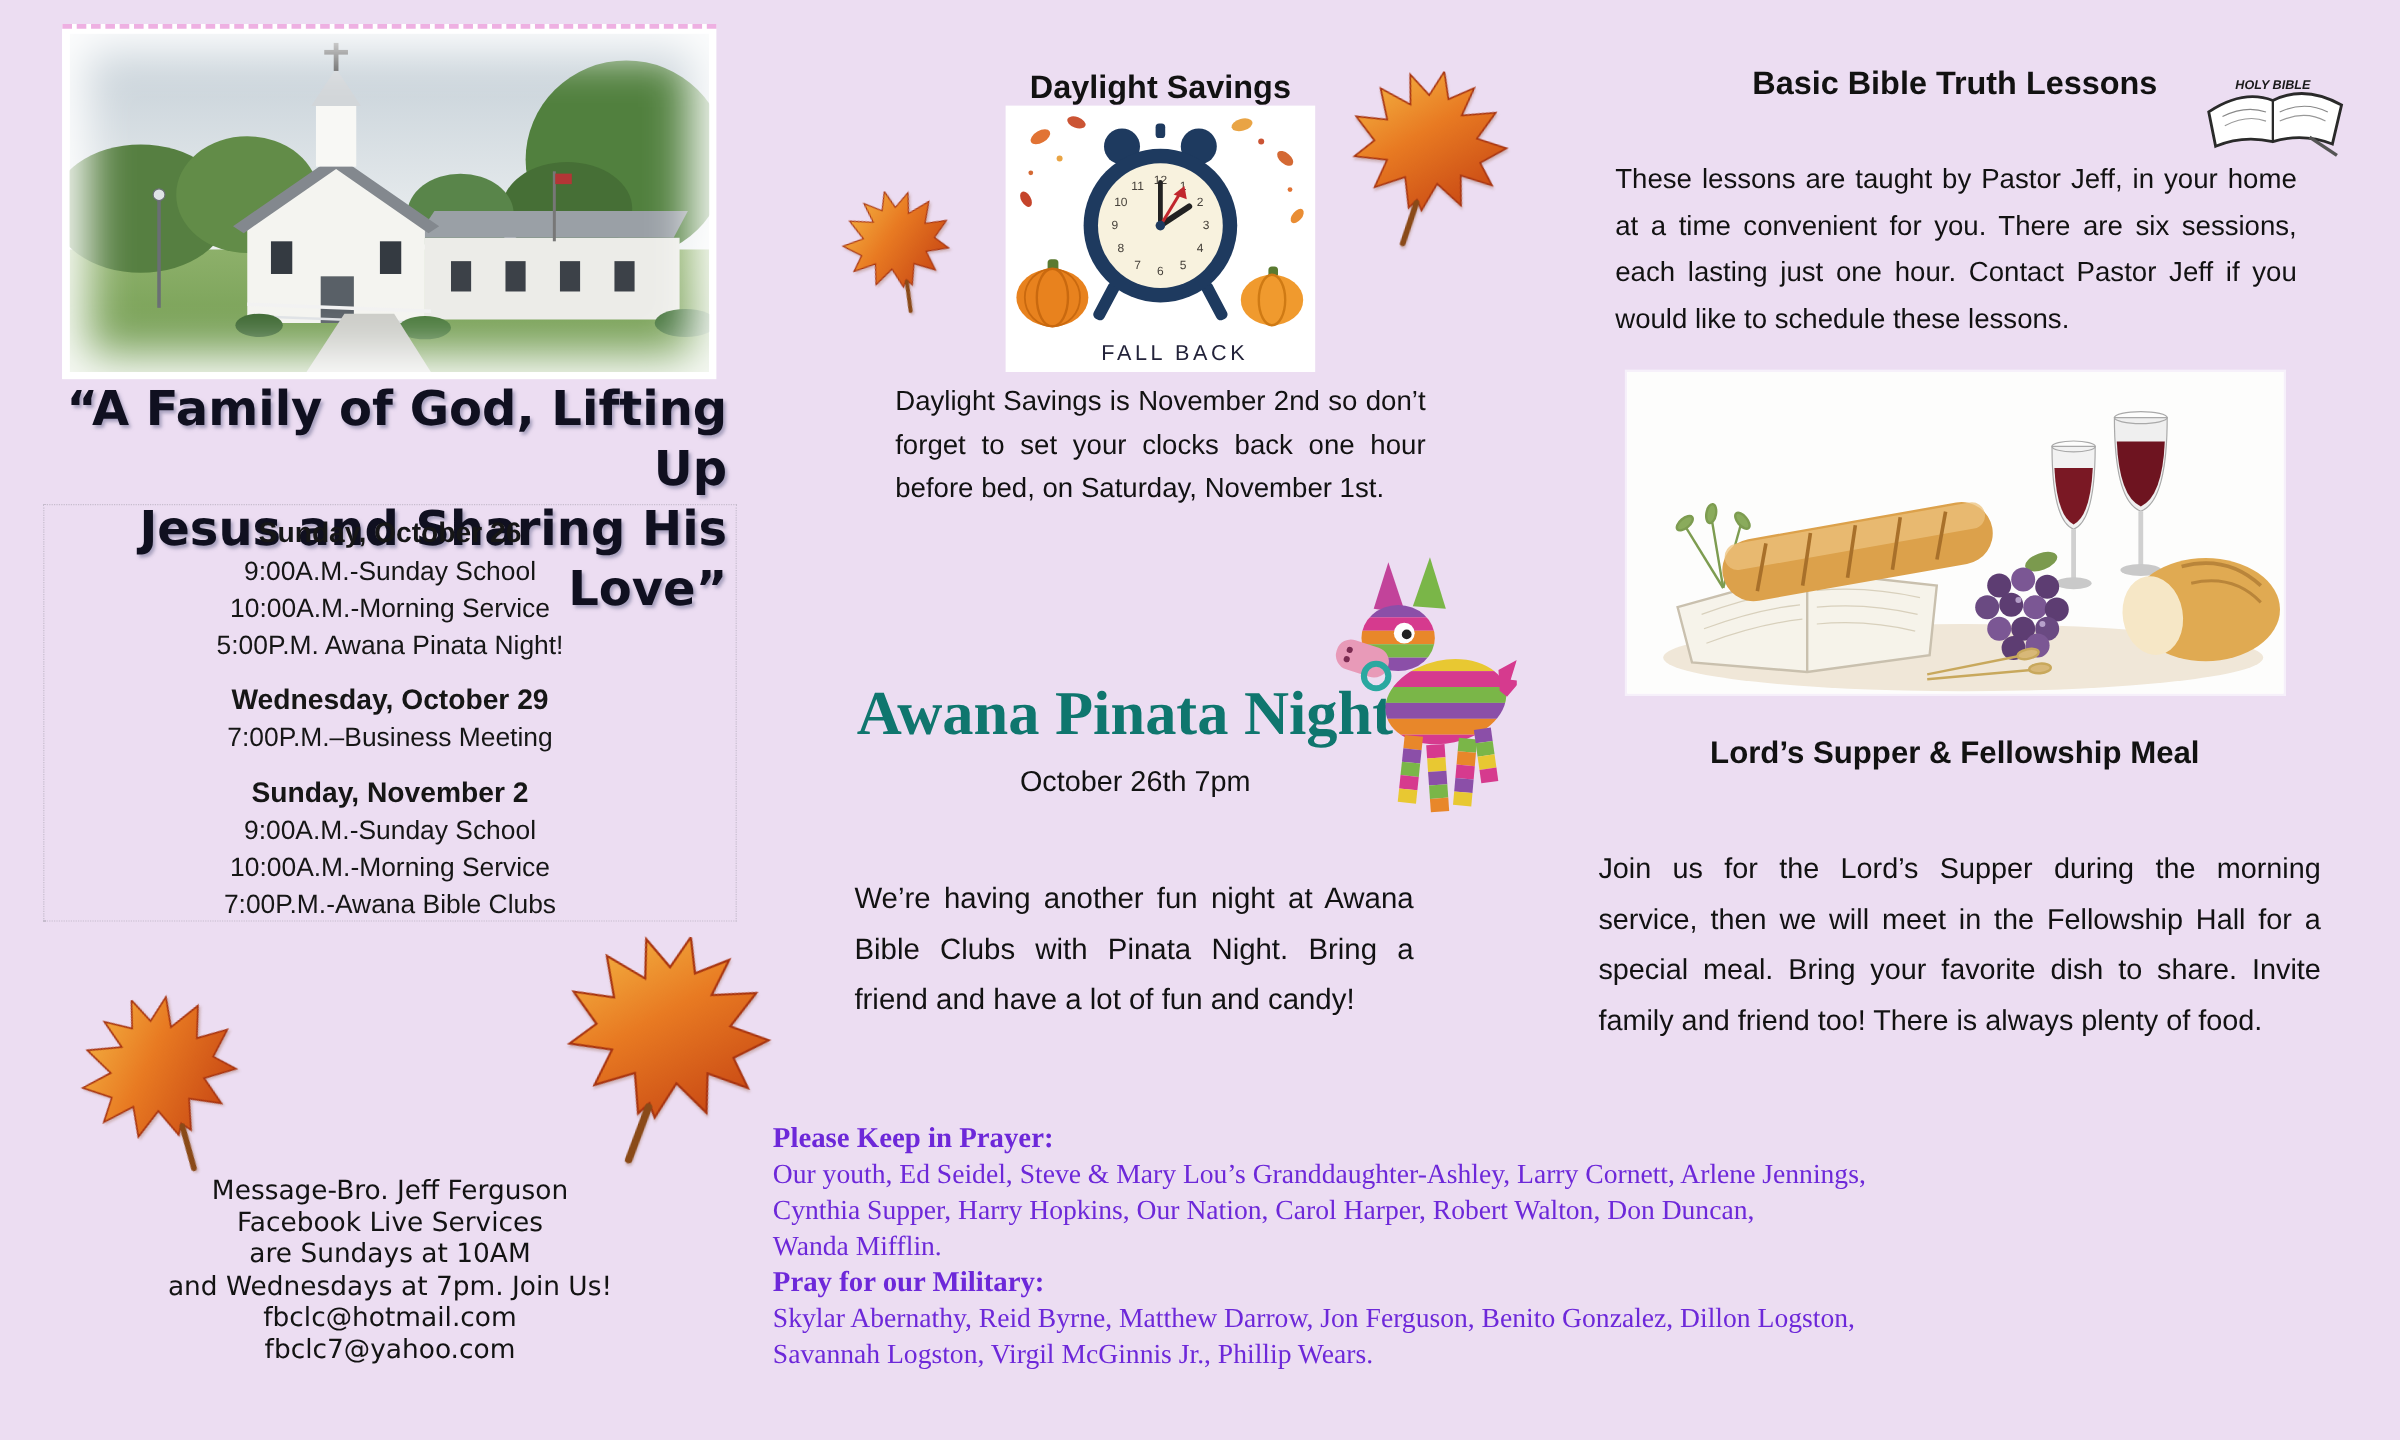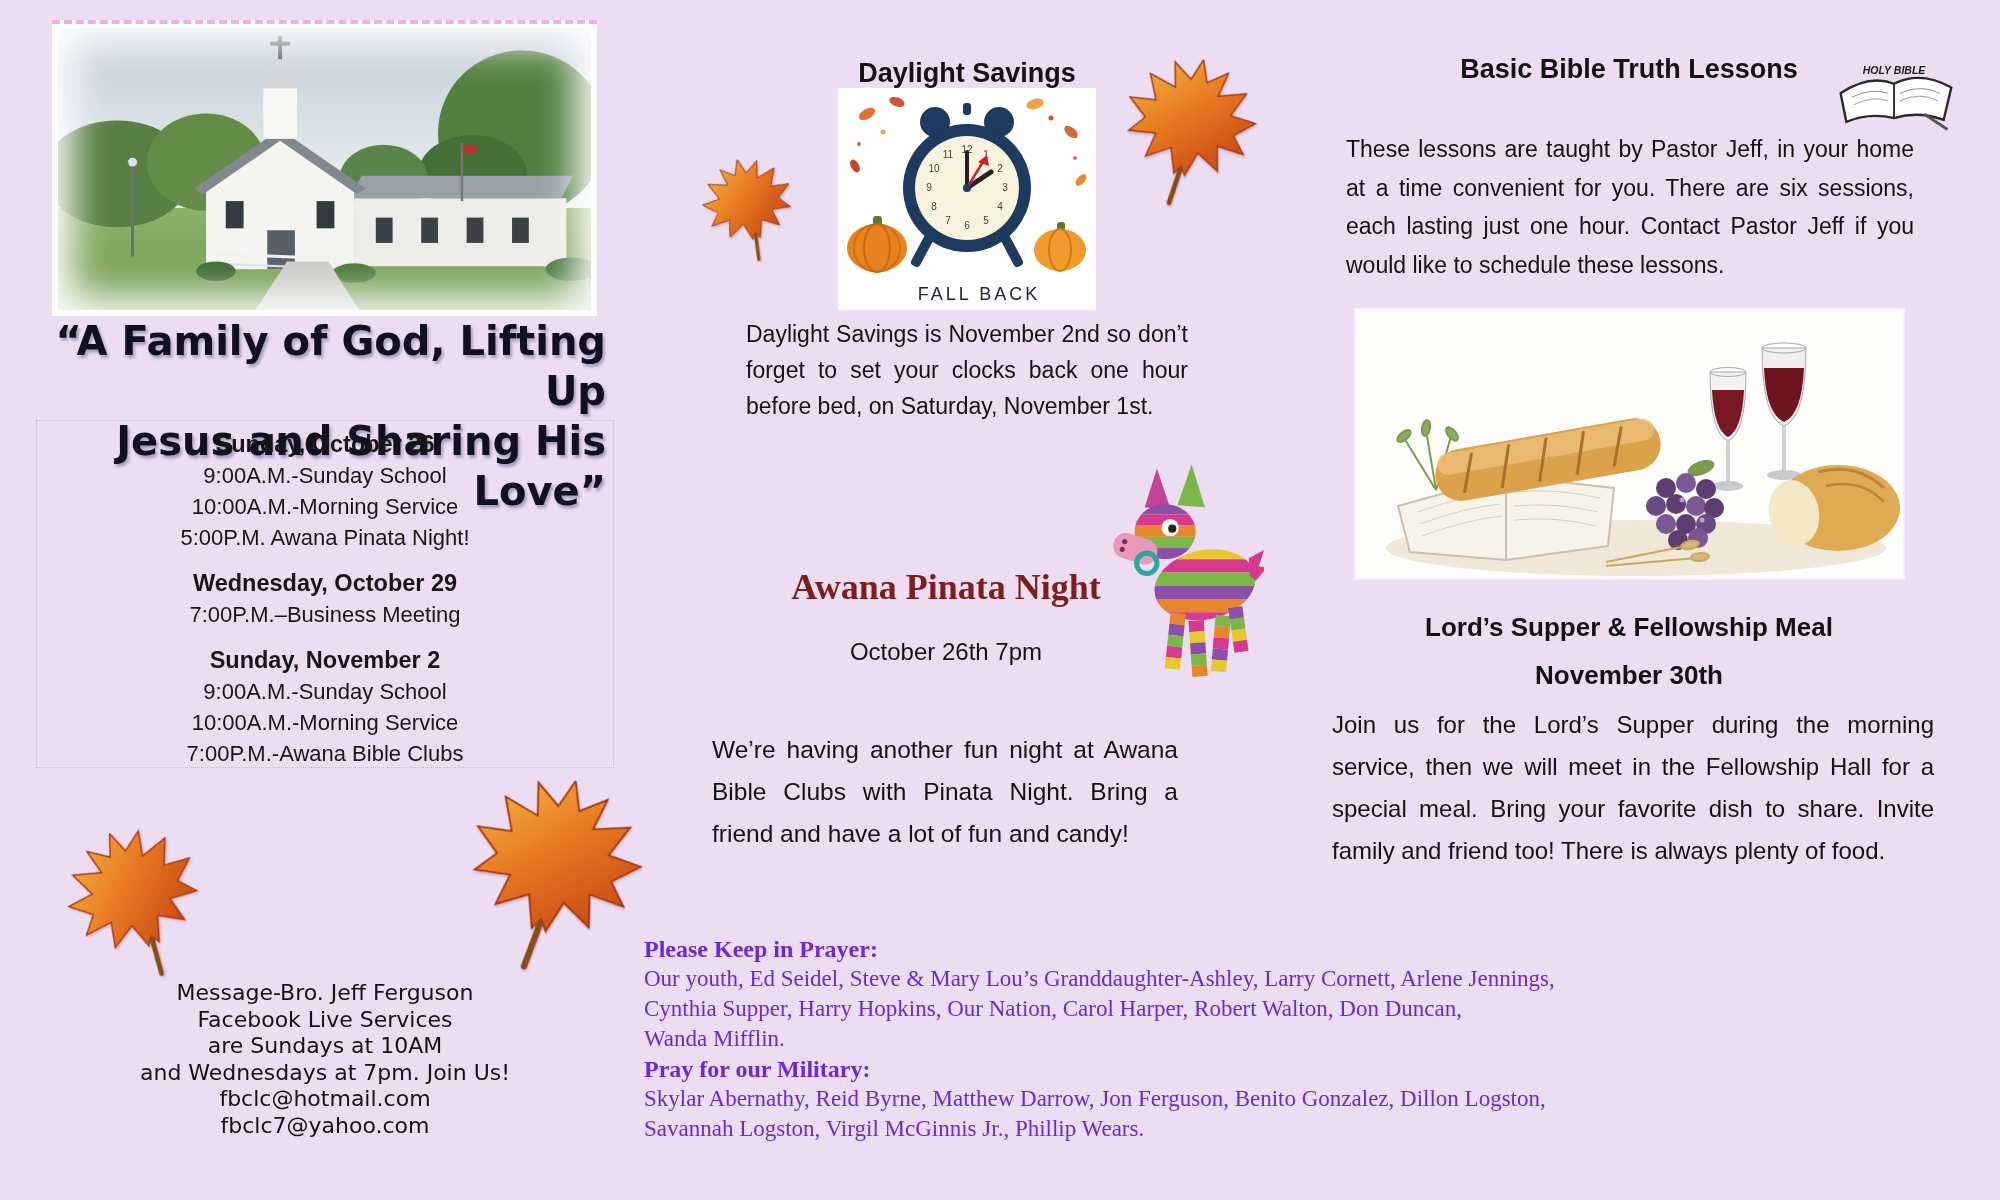--- a/index.html
+++ b/index.html
@@ -27,22 +27,22 @@
              font-family:"DejaVu Sans", sans-serif; font-size:22px; line-height:26.5px; color:#131313; }
 
   
   .daylight-heading { left:838px; top:58px; width:258px; text-align:center; font-weight:bold; font-size:27px; }
   .clock-box { left:838px; top:88px; width:258px; height:222px; background:#fff; }
   .clock-box svg { width:100%; height:192px; display:block; }
   .fallback { position:absolute; bottom:5px; left:12px; width:100%; text-align:center;
               font-size:18px; letter-spacing:3px; color:#23233a; }
   .daylight-text { left:746px; top:316px; width:442px; font-size:23px; line-height:36px; text-align:justify; }
 
-  .awana-heading { left:714px; top:566px; width:464px; text-align:center;
-                   font-family:"Liberation Serif", serif; font-weight:bold; font-size:36px; color:#7f1d1d; }
+  .awana-heading { left:714px; top:566px; width:464px; 
+                   font-family:"Liberation Serif", serif; font-weight:bold; font-size:52px; color:#0f766e; }
   .awana-date { left:714px; top:638px; width:464px; text-align:center; font-size:24px; }
   .awana-text { left:712px; top:684px; width:466px; font-size:24.5px; line-height:42px; text-align:justify;margin-top:45px; }
   .pinata-box { left:1106px; top:462px; width:158px; height:220px; }
   .pinata-box svg { width:100%; height:100%; }
 
   
   .prayer { left:644px; top:934px; width:1330px; font-family:Liberation Serif, serif;
             font-size:23px; line-height:30px; color:#6d28d9; }
   .prayer-heading { font-weight:bold; font-size:24px; }
 
@@ -409,16 +409,15 @@
       <g>
         <ellipse cx="482" cy="198" rx="62" ry="43" fill="#e0aa52"></ellipse>
         <ellipse cx="438" cy="203" rx="25" ry="33" fill="#f6e7c6" transform="rotate(-10 438 203)"></ellipse>
         <path d="M462 162 Q500 152 528 178" stroke="#b9853a" stroke-width="3" fill="none"></path>
         <path d="M470 176 Q505 168 528 192" stroke="#b9853a" stroke-width="2.5" fill="none"></path>
       </g>
     </svg>
   </div>
 
   <div class="abs supper-heading">Lord’s Supper &amp; Fellowship Meal</div>
-  <div class="abs supper-date">November 30th</div>
   <div class="abs supper-text">Join us for the Lord’s Supper during the morning service, then we will meet in the Fellowship Hall for a special meal. Bring your favorite dish to share. Invite family and friend too! There is always plenty of food.</div>
 
 </div>
 
 </body></html>

